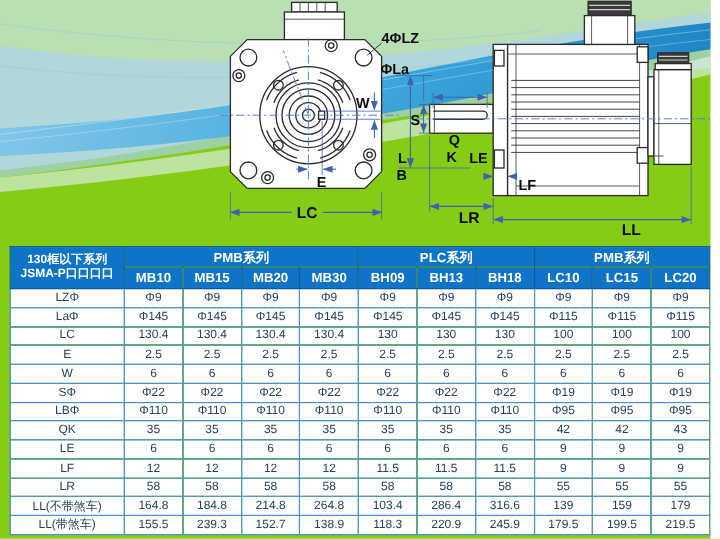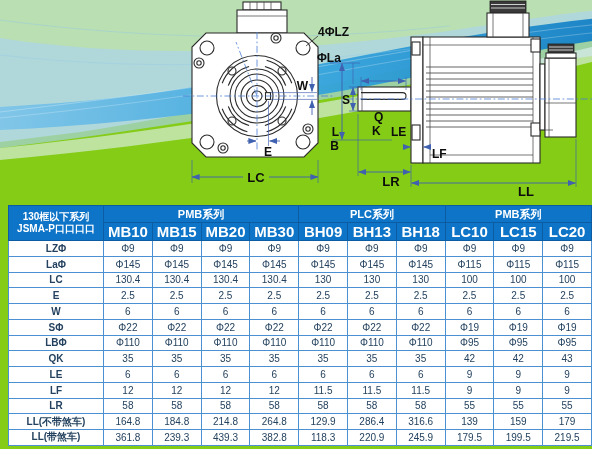--- a/index.html
+++ b/index.html
@@ -19,22 +19,22 @@
   }
   .spec th,.spec td{
     border:1px solid #4a90d2;text-align:center;vertical-align:middle;
     padding:0;font-size:10px;color:#24425f;white-space:nowrap;overflow:hidden;
   }
   .spec thead th{
     background:#0e74c8;color:#ffffff;border:1px solid #0b5ca3;
   }
   .spec th.corner{font-size:10px;font-weight:bold;line-height:1.2;}
   .spec th.group{font-size:11px;font-weight:bold;height:16px;margin-top:36px;}
-  .spec th.model{font-size:15px;font-weight:bold;height:17px;}
-  .spec tbody th{font-weight:bold;background:#ffffff;color:#24425f;height:14.75px;}
+  .spec th.model{font-size:11px;font-weight:bold;height:17px;}
+  .spec tbody th{font-weight:normal;background:#ffffff;color:#24425f;height:14.75px;}
   .spec tbody td{height:14.75px;background:#ffffff;}
 
   
   .ol{stroke:#2b2b2b;stroke-width:1.1;fill:#ffffff;}
   .olf{stroke:#2b2b2b;stroke-width:1.1;fill:none;}
   .thin{stroke:#3c3c3c;stroke-width:0.7;fill:none;}
   .fin{stroke:#3c3c3c;stroke-width:0.8;fill:none;}
   .cl{stroke:#4a7fd4;stroke-width:0.8;fill:none;stroke-dasharray:7 2.5 1.8 2.5;}
   .dim{stroke:#4060b0;stroke-width:0.9;fill:none;}
   .dimx{stroke:#4060b0;stroke-width:0.65;fill:none;}
@@ -419,33 +419,33 @@
           <td>55</td>
           <td>55</td>
           <td>55</td>
         </tr>
         <tr>
           <th>LL(不带煞车)</th>
           <td>164.8</td>
           <td>184.8</td>
           <td>214.8</td>
           <td>264.8</td>
-          <td>129.9</td>
+          <td>103.4</td>
           <td>286.4</td>
           <td>316.6</td>
           <td>139</td>
           <td>159</td>
           <td>179</td>
         </tr>
         <tr>
           <th>LL(带煞车)</th>
-          <td>361.8</td>
+          <td>155.5</td>
           <td>239.3</td>
-          <td>439.3</td>
-          <td>382.8</td>
+          <td>152.7</td>
+          <td>138.9</td>
           <td>118.3</td>
           <td>220.9</td>
           <td>245.9</td>
           <td>179.5</td>
           <td>199.5</td>
           <td>219.5</td>
         </tr>
       </tbody>
   </table>
 

